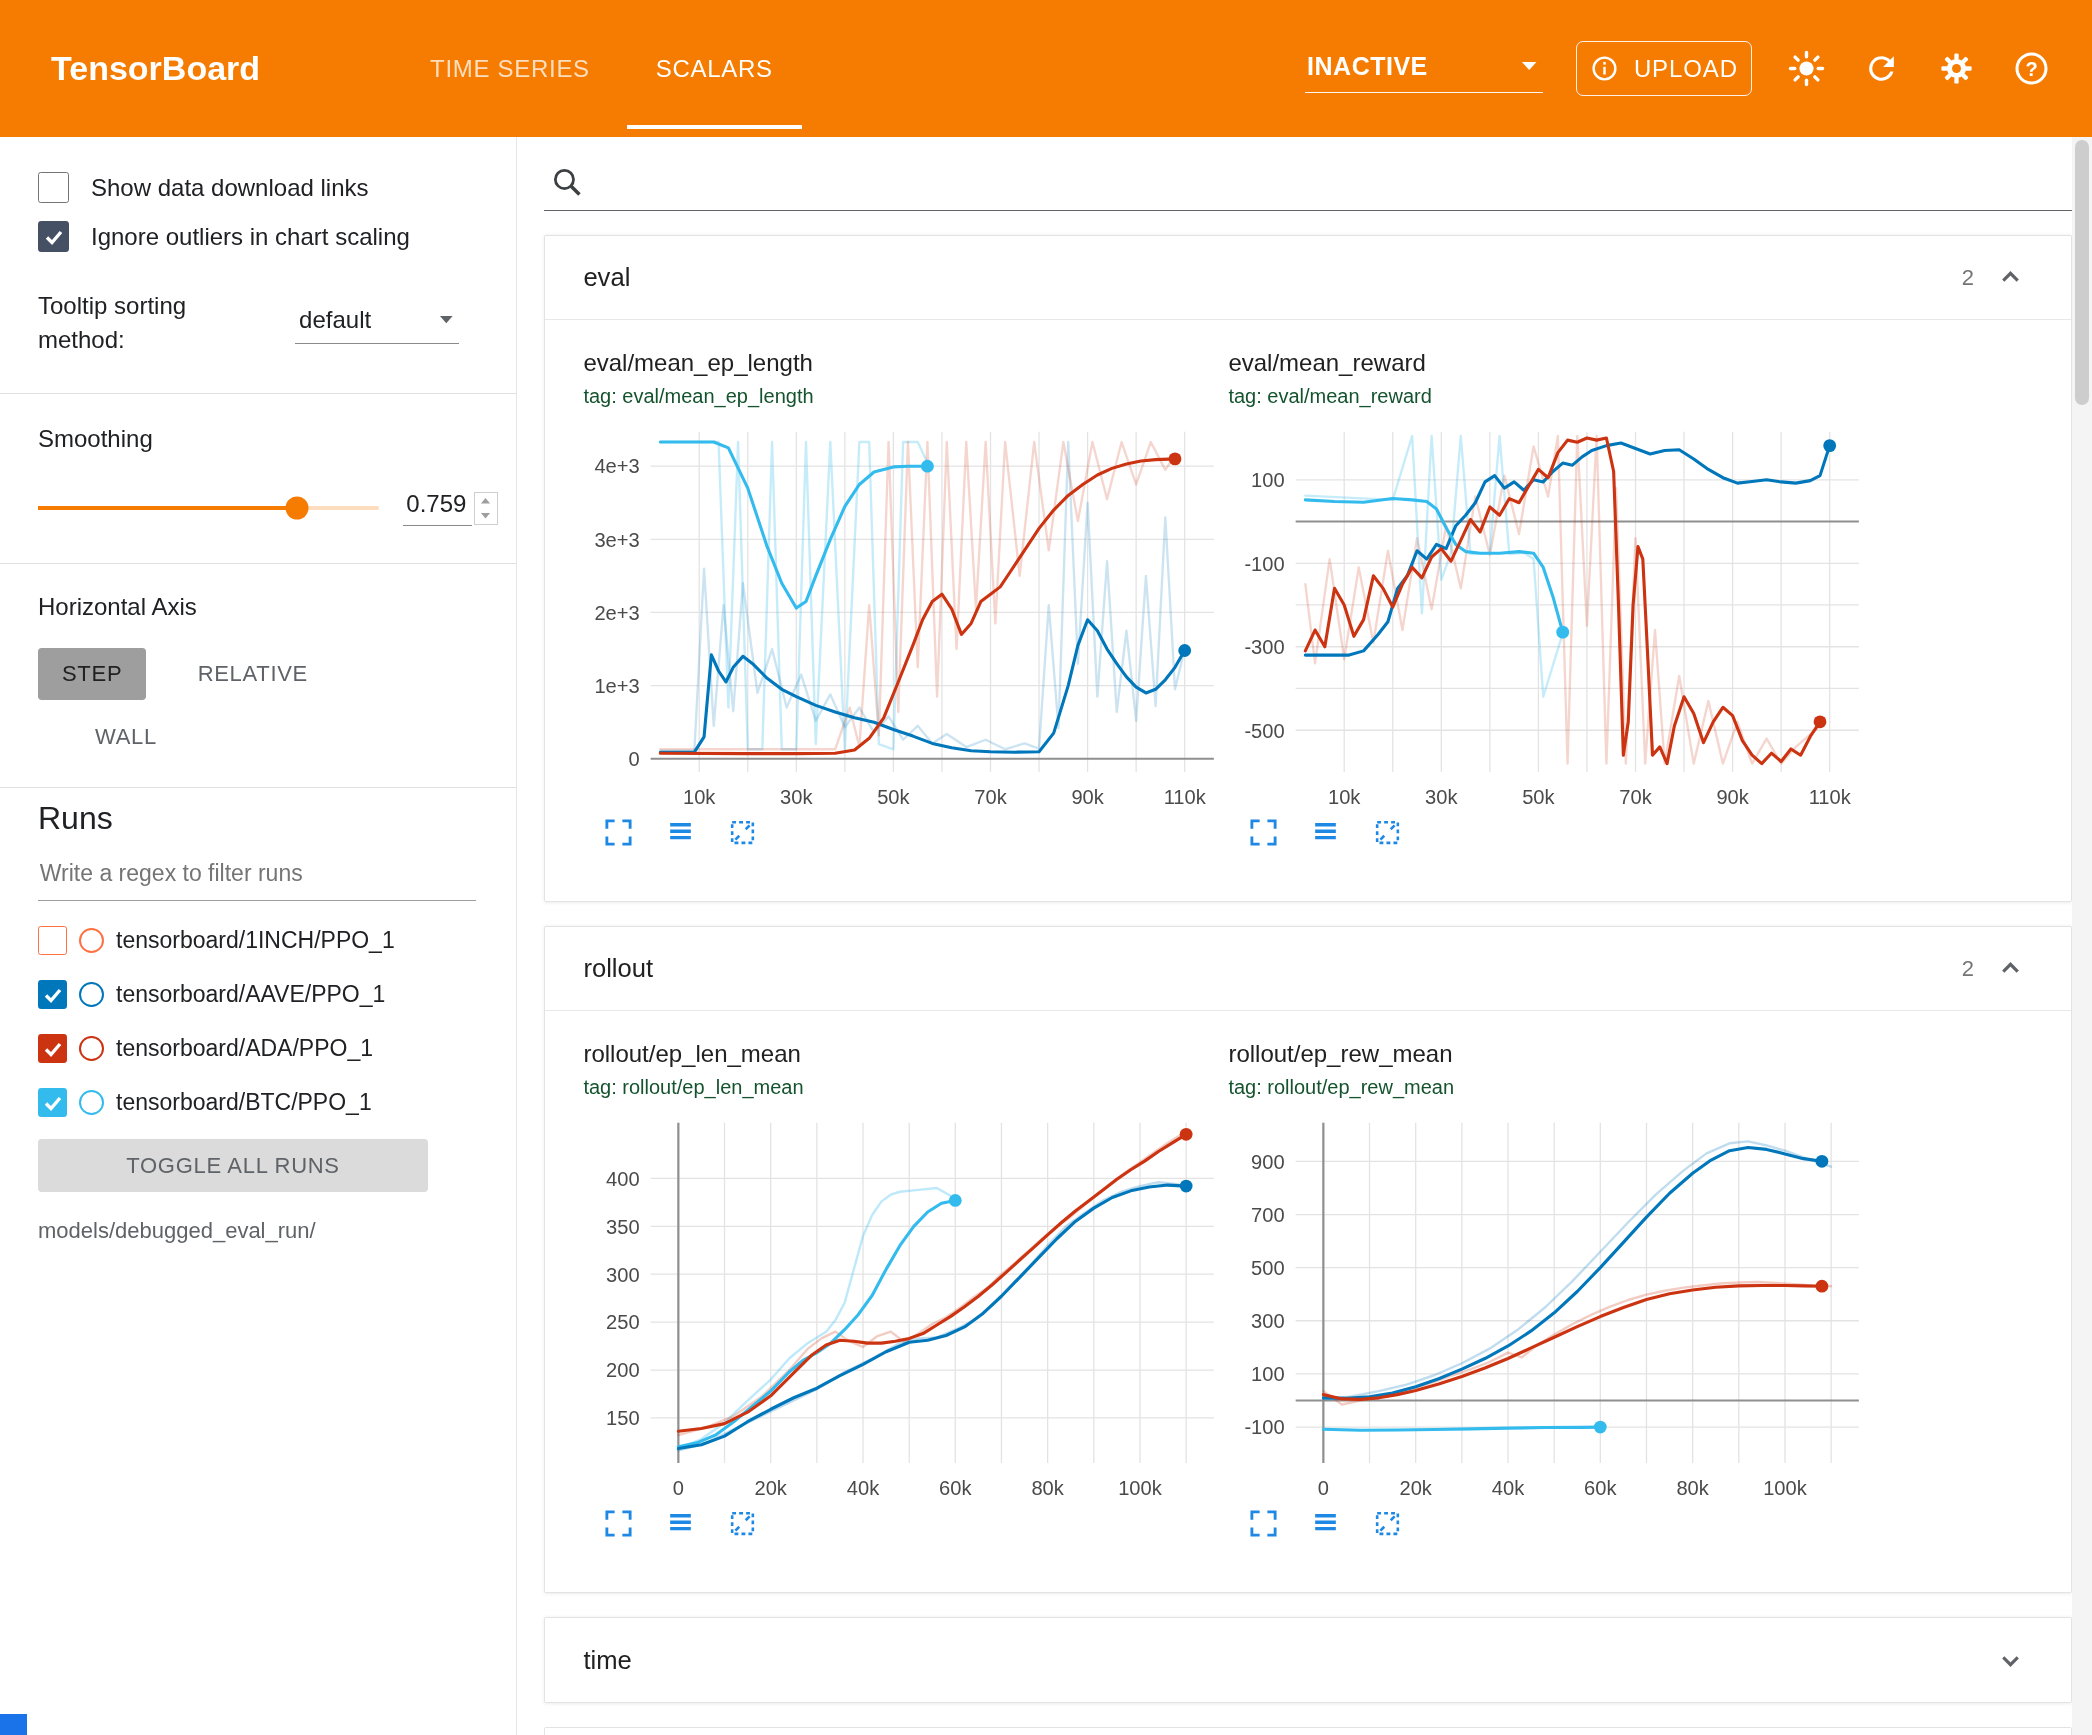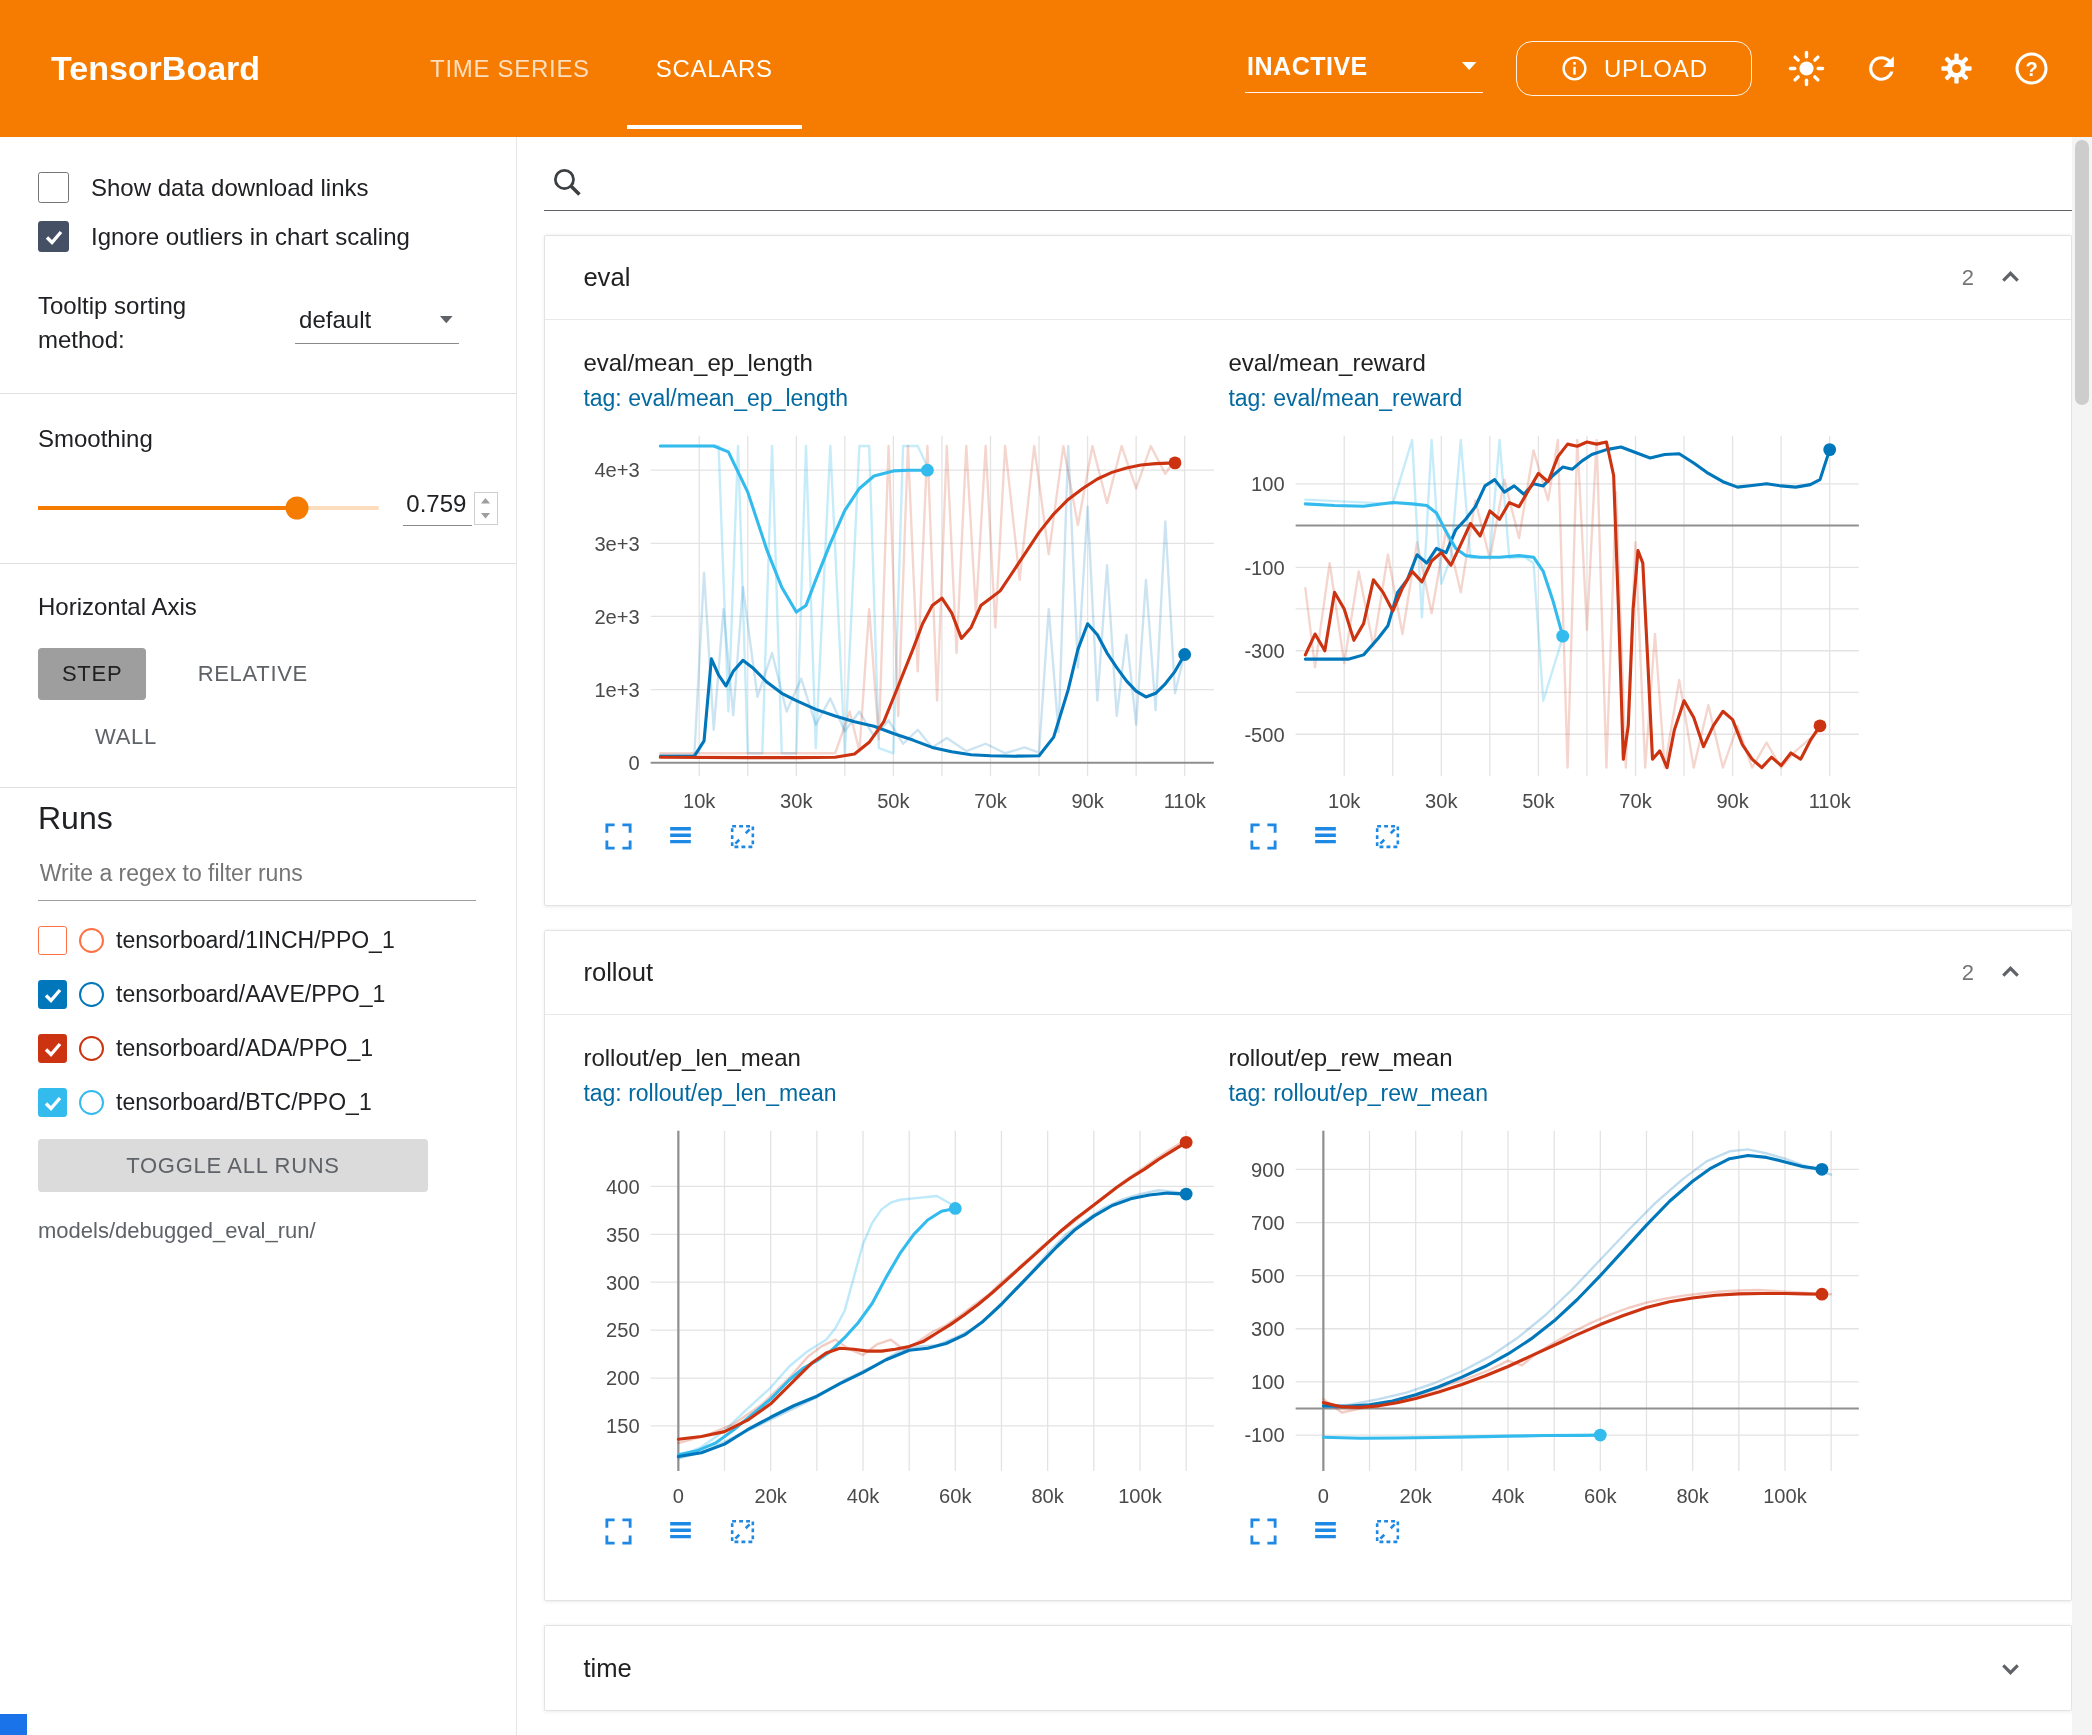--- a/index.html
+++ b/index.html
@@ -25,21 +25,21 @@
     content:""; position:absolute; left:3.7px; right:3.7px; bottom:8.2px; height:3.7px; background:#fff;
   }
   .topbar-right { margin-left:auto; display:flex; align-items:center; gap:33px; }
   .status-select {
     display:flex; align-items:center; justify-content:space-between; min-width:238px;
     color:#fff; font-weight:bold; font-size:25px; letter-spacing:0.5px;
     border-bottom:1.8px solid rgba(255,255,255,.95); padding:7.3px 5.5px 11px 1.8px; cursor:pointer;gap:46px;
   }
   .upload-btn {
     display:flex; align-items:center; gap:14.6px; cursor:pointer;
-    border:1.8px solid rgba(255,255,255,.9); border-radius:16px; padding:12px 43px;
+    border:1.8px solid rgba(255,255,255,.9); border-radius:7px; padding:12px 13px;
     color:#fff; font-size:24px; font-weight:500; letter-spacing:0.9px;
   }
   .icon-btn { width:42px; height:42px; display:flex; align-items:center; justify-content:center; cursor:pointer; }
   .icon-btn svg { width:37px; height:37px; }
 
   
   .content { display:flex; height:1598px; }
   .sidebar {
     width:517px; flex:none; padding:35px 18.3px 0 38px; border-right:0.9px solid #e6e6e6;
     overflow:hidden;
@@ -123,21 +123,21 @@
     font-size:25.6px; color:#212121; cursor:pointer;
   }
   .card.expanded .card-head { border-bottom:0.9px solid #e8e8e8; }
   .head-right { margin-left:auto; display:flex; align-items:center; gap:22px; }
   .head-count { color:#757575; font-size:22px; }
   .chev { width:29px; height:29px; }
   .chev polyline { fill:none; stroke:#5f6368; stroke-width:2.6; }
   .card-body { display:flex; padding:29px 0 53px 38px; }
   .chart-block { width:645px; }
   .chart-title { font-size:24px; font-weight:500; color:#212121; }
-  .chart-tag { margin-top:7.3px; font-size:23px; color:#0369a1; }
+  .chart-tag { margin-top:7.3px; font-size:20px; color:#14532d; }
   .plot { display:block; margin-top:11px; width:640px; height:395px; }
   .plot text { font-family:"Liberation Sans", sans-serif; font-size:22px; fill:#4a4a4a; }
   .chart-actions { display:flex; gap:31px; margin-top:3.7px; padding-left:20px; }
   .chart-actions .act { width:31px; height:31px; cursor:pointer; }
   .card.sliver { height:24px; box-shadow:none; }
 
   
   .scrollbar { position:absolute; right:0; top:137px; bottom:0; width:20px; background:#f4f4f4; z-index:6; }
   .scroll-thumb { position:absolute; top:2.7px; left:2.7px; width:14.6px; height:265px; background:#cdcdcd; border-radius:7.3px; }
   .corner-accent { position:absolute; left:0; bottom:0; width:27.4px; height:21px; background:#1a73e8; z-index:7; }

